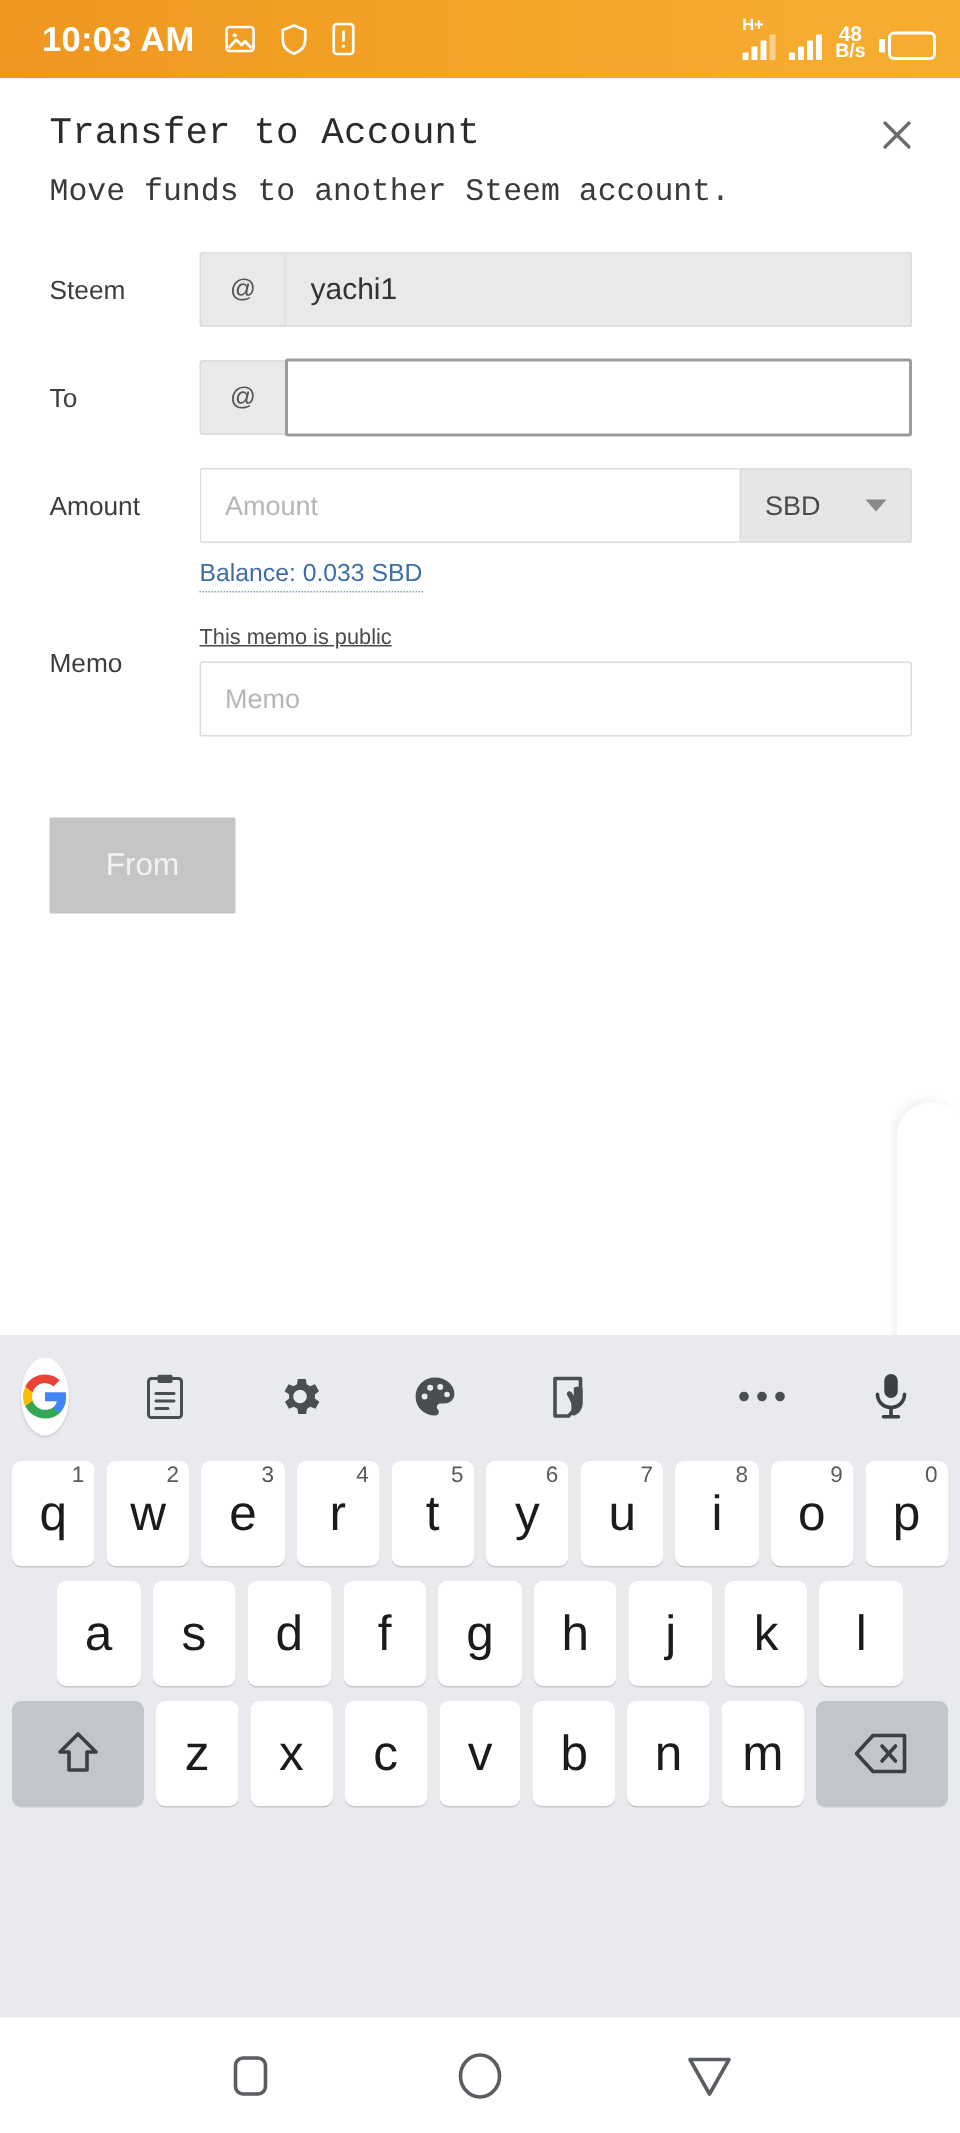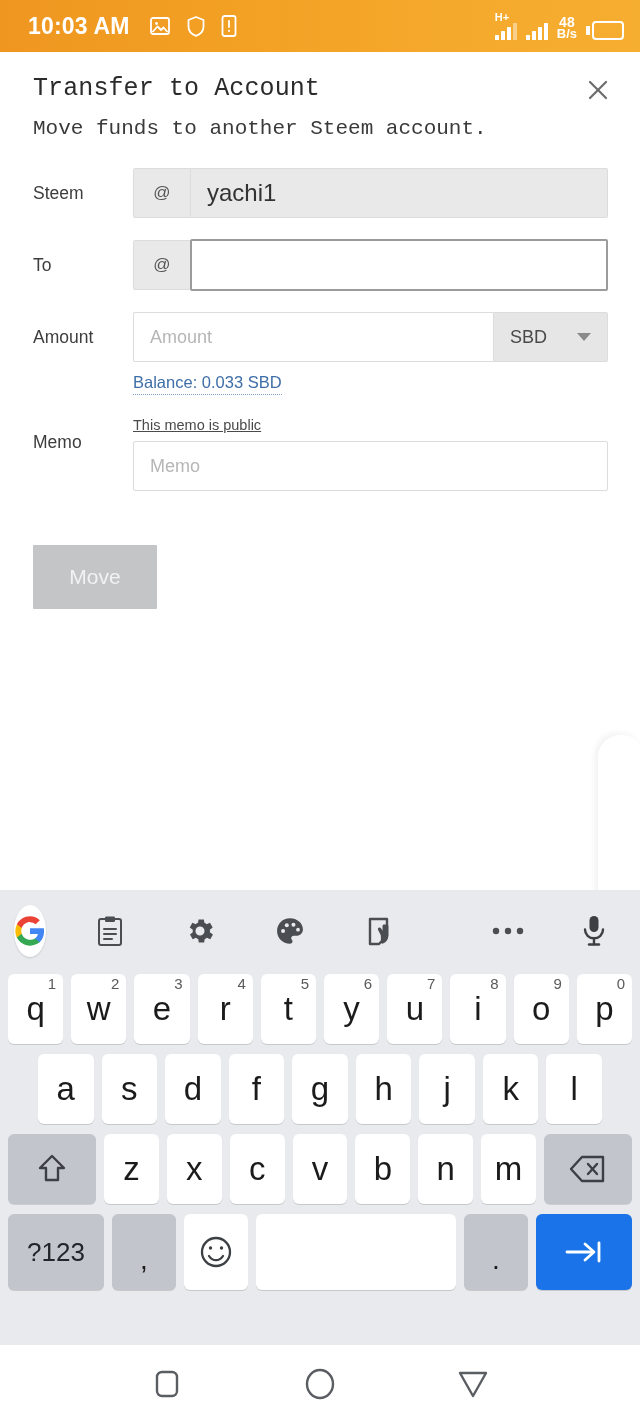--- a/index.html
+++ b/index.html
@@ -51,21 +51,21 @@
   .row-ctrl { flex:1; }
 
   .at-group { display:flex; align-items:stretch; height:50px; }
   .at-box {
     width:58px; background:#e9e9e9; border:1px solid #dcdcdc;
     display:flex; align-items:center; justify-content:center;
     font-size:17px; color:#555; border-radius:2px 0 0 2px;
   }
   .at-input {
     flex:1; border:1px solid #dcdcdc; border-left:none; background:#e9e9e9;
-    font-size:24px; color:#333; padding: 0 16px; font-family:inherit;
+    font-size:20px; color:#333; padding: 0 16px; font-family:inherit;
     border-radius:0 2px 2px 0; outline:none;
   }
   .at-input.editable { background:#fff; border:2px solid #9b9b9b; border-radius:2px; margin-left:-1px; height:52px; margin-top:-1px; }
 
   .amt-group { display:flex; align-items:stretch; height:50px; }
   .amt-input {
     flex:1; border:1px solid #dcdcdc; border-right:none; background:#fff;
     font-size:18px; padding:0 16px; font-family:inherit; color:#333; outline:none;
     border-radius:2px 0 0 2px;
   }
@@ -259,21 +259,21 @@
 
       
       <div class="row">
         <div class="row-label">Memo</div>
         <div class="row-ctrl">
           <div class="memo-note">This memo is public</div>
           <input class="memo-input" type="text" placeholder="Memo" style="">
         </div>
       </div>
 
-      <button class="next-btn">Move</button>
+      <button class="next-btn">From</button>
     </div>
 
     <div class="edge-panel"></div>
   </div>
 
   <div class="keyboard">
 
     <div class="kb-toolbar">
       <div class="g-logo">
         <svg width="32" height="32" viewBox="0 0 48 48">
@@ -401,41 +401,20 @@
         <div id="kb-row-3-letters" style="display:contents"><div class="key">z</div><div class="key">x</div><div class="key">c</div><div class="key">v</div><div class="key">b</div><div class="key">n</div><div class="key">m</div></div>
         <div class="key mod">
           <svg width="38" height="30" viewBox="0 0 38 30" fill="none" stroke="#3c3f44" stroke-width="2.4" stroke-linejoin="round" stroke-linecap="round">
             <path d="M13 3 H34 V27 H13 L2 15 Z"></path>
             <line x1="19" y1="10" x2="28" y2="20"></line>
               <line x1="28" y1="10" x2="19" y2="20"></line>
           </svg>
         </div>
       </div>
 
-      <div class="kb-row r4">
-        <div class="key sym">?123</div>
-        <div class="key comma">,</div>
-        <div class="key emoji">
-          <svg width="36" height="36" viewBox="0 0 36 36" fill="none" stroke="#3c3f44" stroke-width="2.3">
-            <circle cx="18" cy="18" r="14"></circle>
-            <circle cx="12.5" cy="14" r="1.7" fill="#3c3f44" stroke="none"></circle>
-            <circle cx="23.5" cy="14" r="1.7" fill="#3c3f44" stroke="none"></circle>
-            <path d="M11 22c1.8 2.8 4.2 4.2 7 4.2s5.2-1.4 7-4.2" stroke-linecap="round"></path>
-          </svg>
-        </div>
-        <div class="key space"></div>
-        <div class="key period">.</div>
-        <div class="key enter">
-          <svg width="42" height="28" viewBox="0 0 42 28" fill="none" stroke="#ffffff" stroke-width="2.8" stroke-linecap="round" stroke-linejoin="round">
-            <line x1="4" y1="14" x2="30" y2="14"></line>
-            <polyline points="22,6 31,14 22,22"></polyline>
-            <line x1="36" y1="5" x2="36" y2="23"></line>
-          </svg>
-        </div>
-      </div>
     </div>
   </div>
 
   <div class="navbar">
     <div class="nav-btn">
       <svg width="28" height="32" viewBox="0 0 28 32" fill="none" stroke="#5a5d61" stroke-width="2.4">
         <rect x="4" y="4" width="20" height="24" rx="5"></rect>
       </svg>
     </div>
     <div class="nav-btn">

